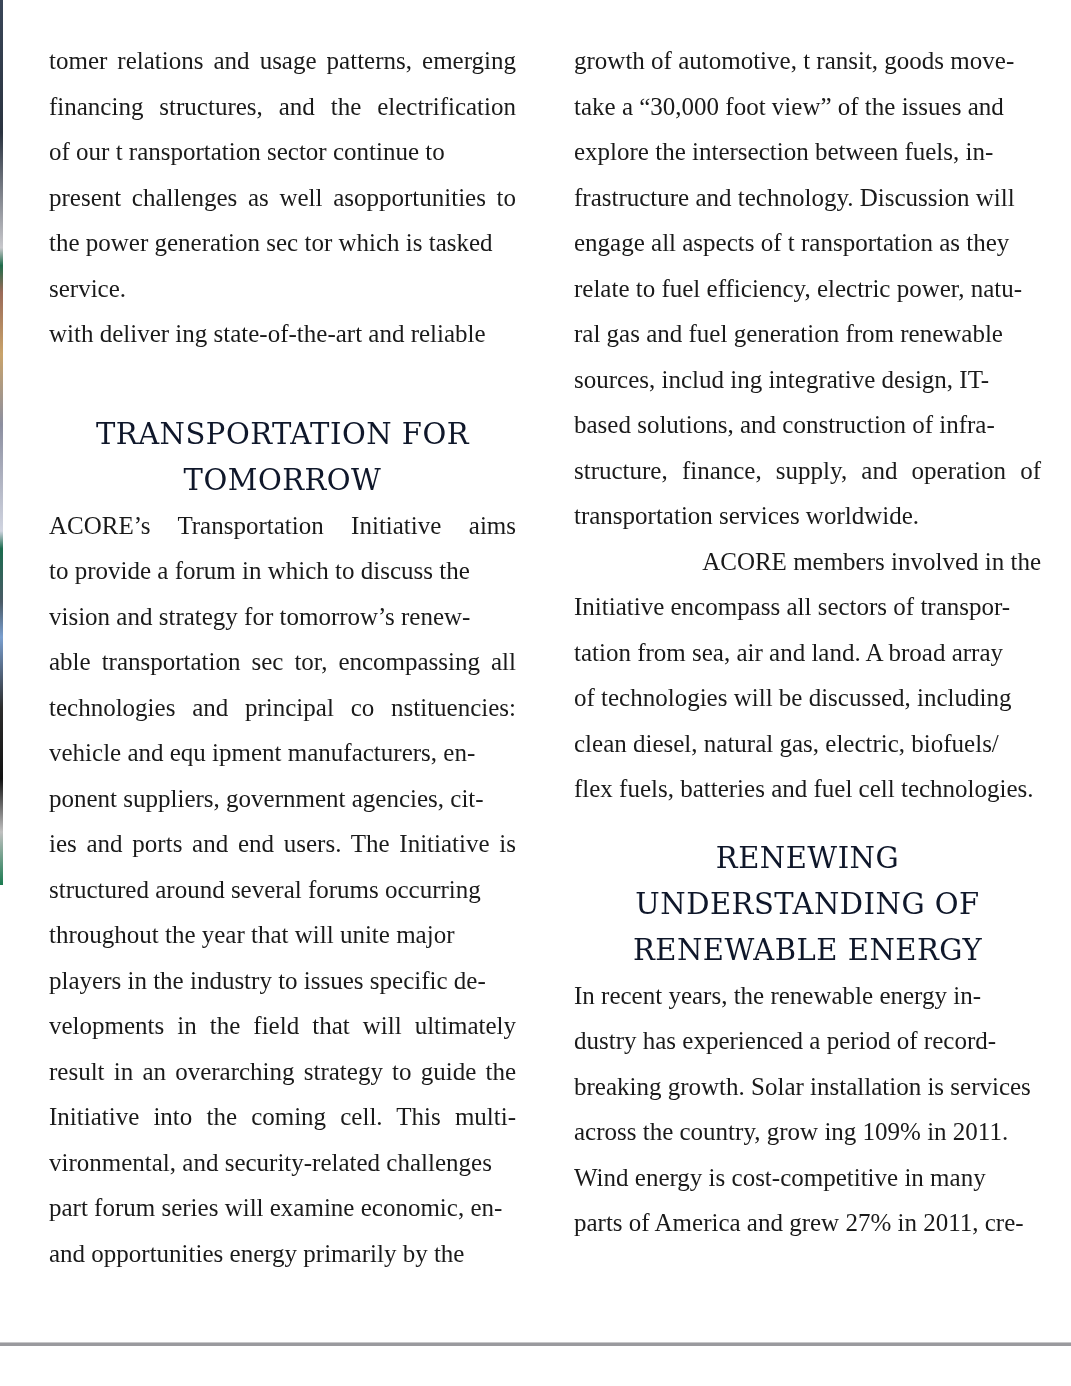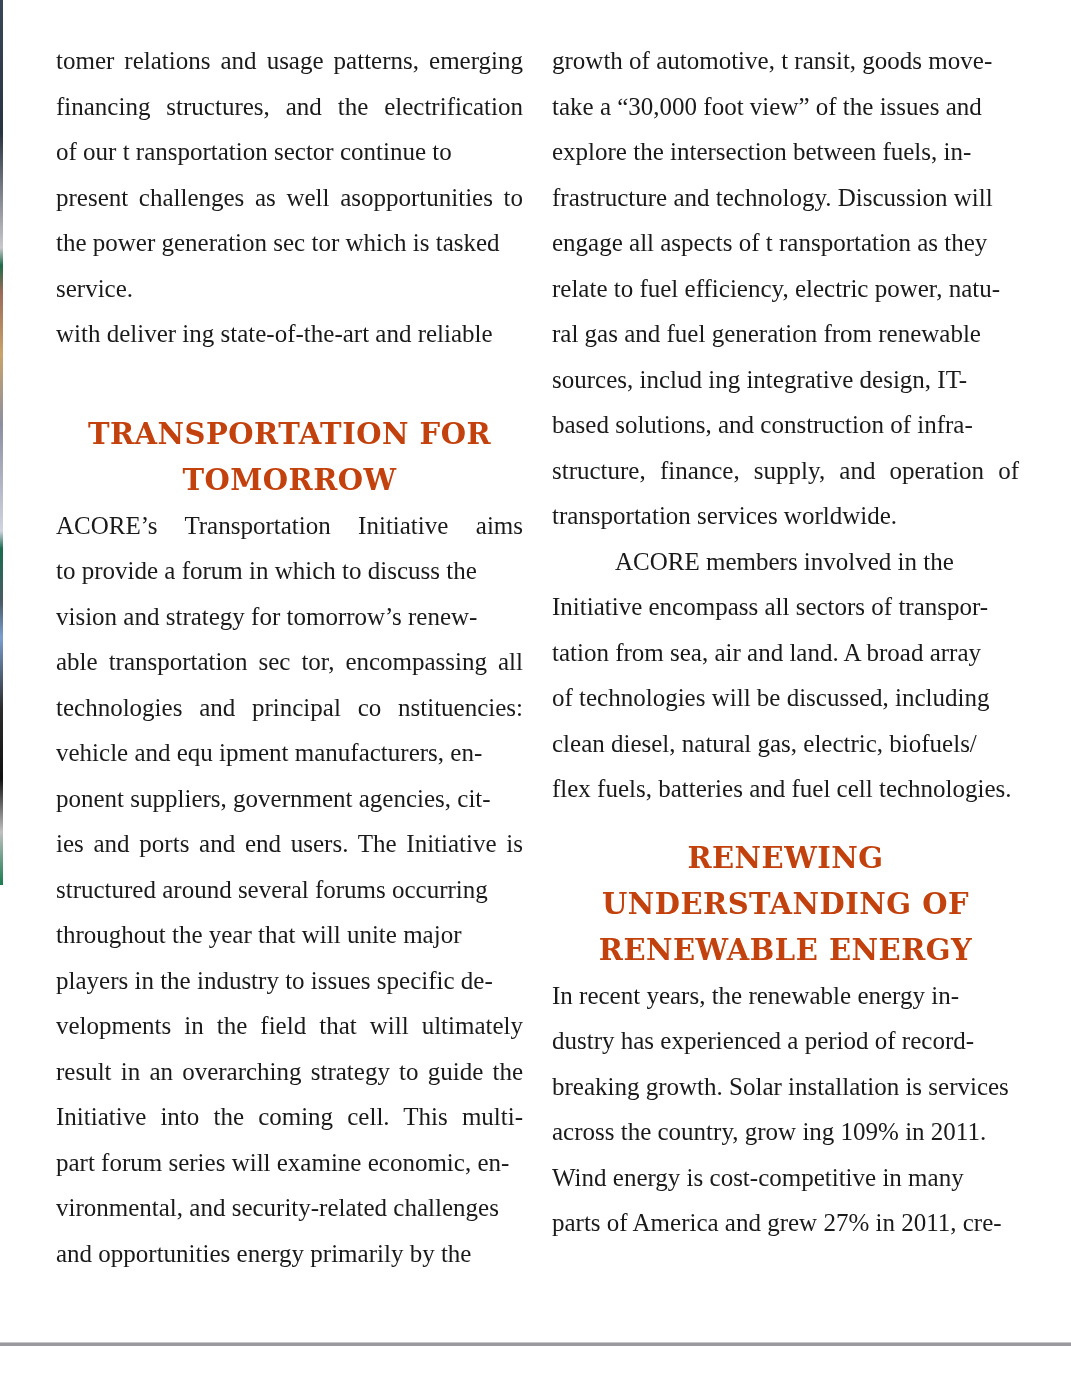--- a/index.html
+++ b/index.html
@@ -6,29 +6,29 @@
   body { width: 1071px; height: 1386px; position: relative; overflow: hidden; }
   .edge-strip {
     position: absolute; left: 0; top: 0; width: 3px; height: 885px;
     background: linear-gradient(to bottom, #3a4658 0%, #2a3340 15%, #c8c8cc 28%, #1f6b4a 30%, #9a6a58 33%, #c9a36a 40%, #8c8fa0 48%, #d0d4e0 60%, #1b6b4e 62%, #4a5a66 68%, #7a9fcf 72%, #2c2c2c 80%, #111 88%, #c0c0c0 94%, #1a7a50 100%);
   }
   .col {
     position: absolute; top: 38px;
     font-family: "Liberation Serif", "DejaVu Serif", serif;
     font-size: 25px; color: #1a1a1a;
   }
-  .col-left { left: 56px; width: 467px; }
-  .col-right { left: 552px; width: 467px; }
+  .col-left { left: 49px; width: 467px; }
+  .col-right { left: 574px; width: 467px; }
   .line { height: 45.5px; line-height: 45.5px; white-space: nowrap; }
   .line.justify { text-align: justify; text-align-last: justify; }
-  .line.indent { padding-left: 63px; }
+  .line.indent { padding-left: 63px; text-align: right; }
   .heading {
     font-family: "DejaVu Serif", "Liberation Serif", serif;
-    color: #c2410c; font-size: 29px; letter-spacing: 0.5px;
-    text-align: center; line-height: 46px; height: 46px; white-space: nowrap; font-weight: bold;
+    color: #0f172a; font-size: 29px; letter-spacing: 0.5px;
+    text-align: center; line-height: 46px; height: 46px; white-space: nowrap;
   }
   .gap-left { height: 54px; }
   .gap-right { height: 23px; }
   .rule {
     position: absolute; left: 0; top: 1342px; width: 1071px; height: 3px;
     background: #9a9a9e; border-top: 1px solid #c7c7c9;
   }
 </style>
 </head>
 <body>
@@ -58,22 +58,22 @@
     <div class="line justify">technologies and principal co    nstituencies:</div>
     <div class="line">vehicle and equ  ipment manufacturers, en-</div>
     <div class="line">ponent suppliers, government agencies, cit-</div>
     <div class="line justify">ies and ports and end users. The Initiative is</div>
     <div class="line">structured around several forums occurring</div>
     <div class="line">throughout the year   that will unite major</div>
     <div class="line">players in the industry to issues specific de-</div>
     <div class="line justify">velopments in the field that will ultimately</div>
     <div class="line justify">result in an overarching strategy to guide the</div>
     <div class="line justify">Initiative into the coming cell. This multi-</div>
+    <div class="line">vironmental, and security-related challenges</div>
     <div class="line">part forum series will examine economic, en-</div>
-    <div class="line">vironmental, and security-related challenges</div>
     <div class="line">and opportunities energy primarily by the</div>
   </div>
 </div>
 
 <div class="col col-right">
   <div>
     <div class="line">growth of automotive, t ransit, goods move-</div>
     <div class="line">take a “30,000 foot view” of the issues and</div>
     <div class="line">explore the intersection between fuels, in-</div>
     <div class="line">frastructure and technology. Discussion will</div>

